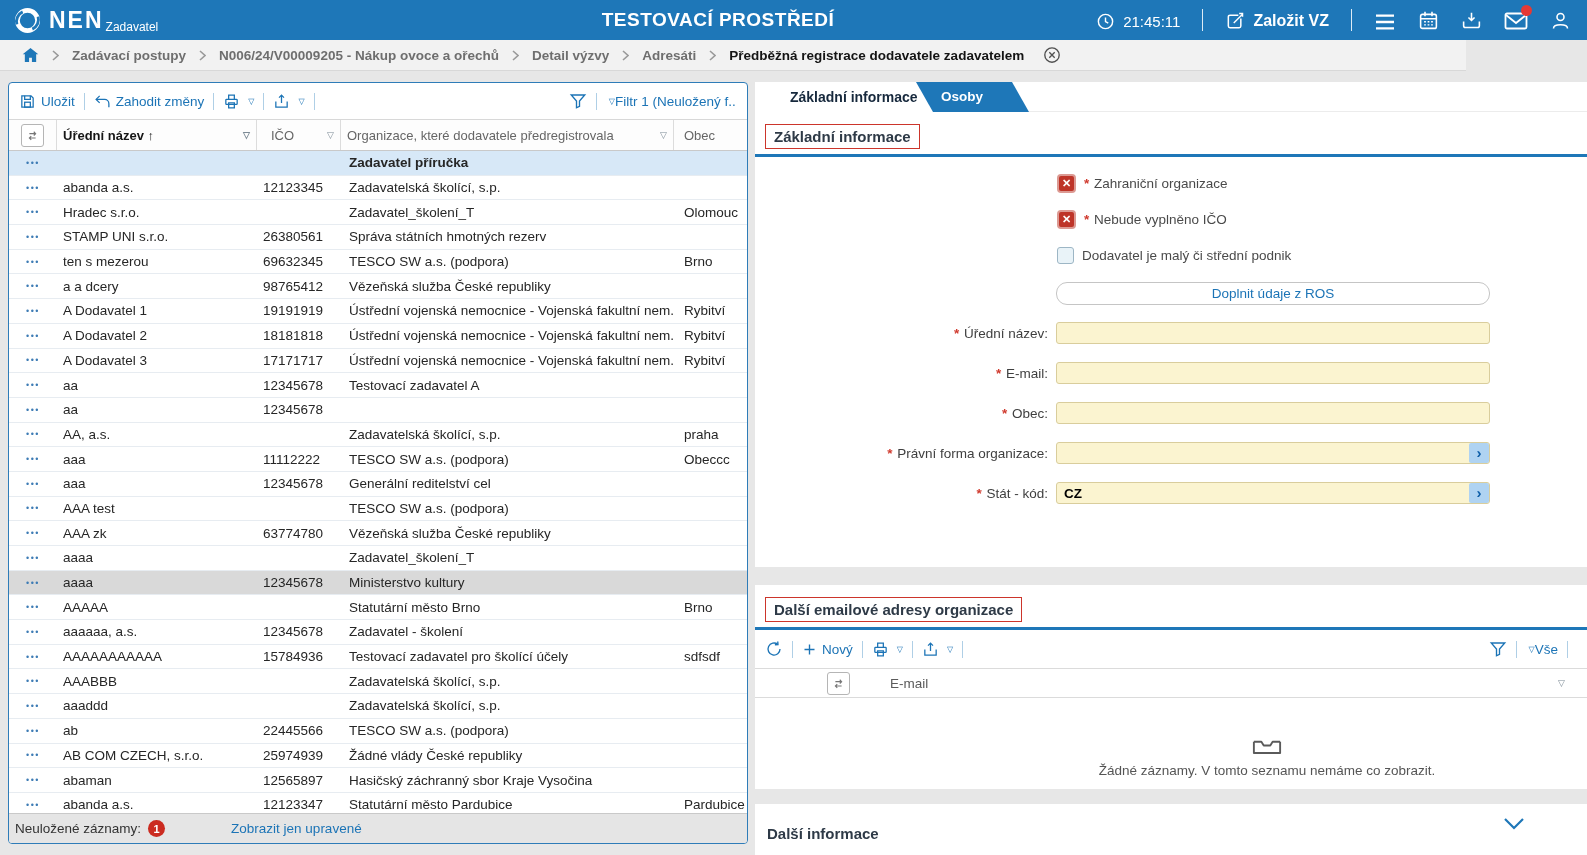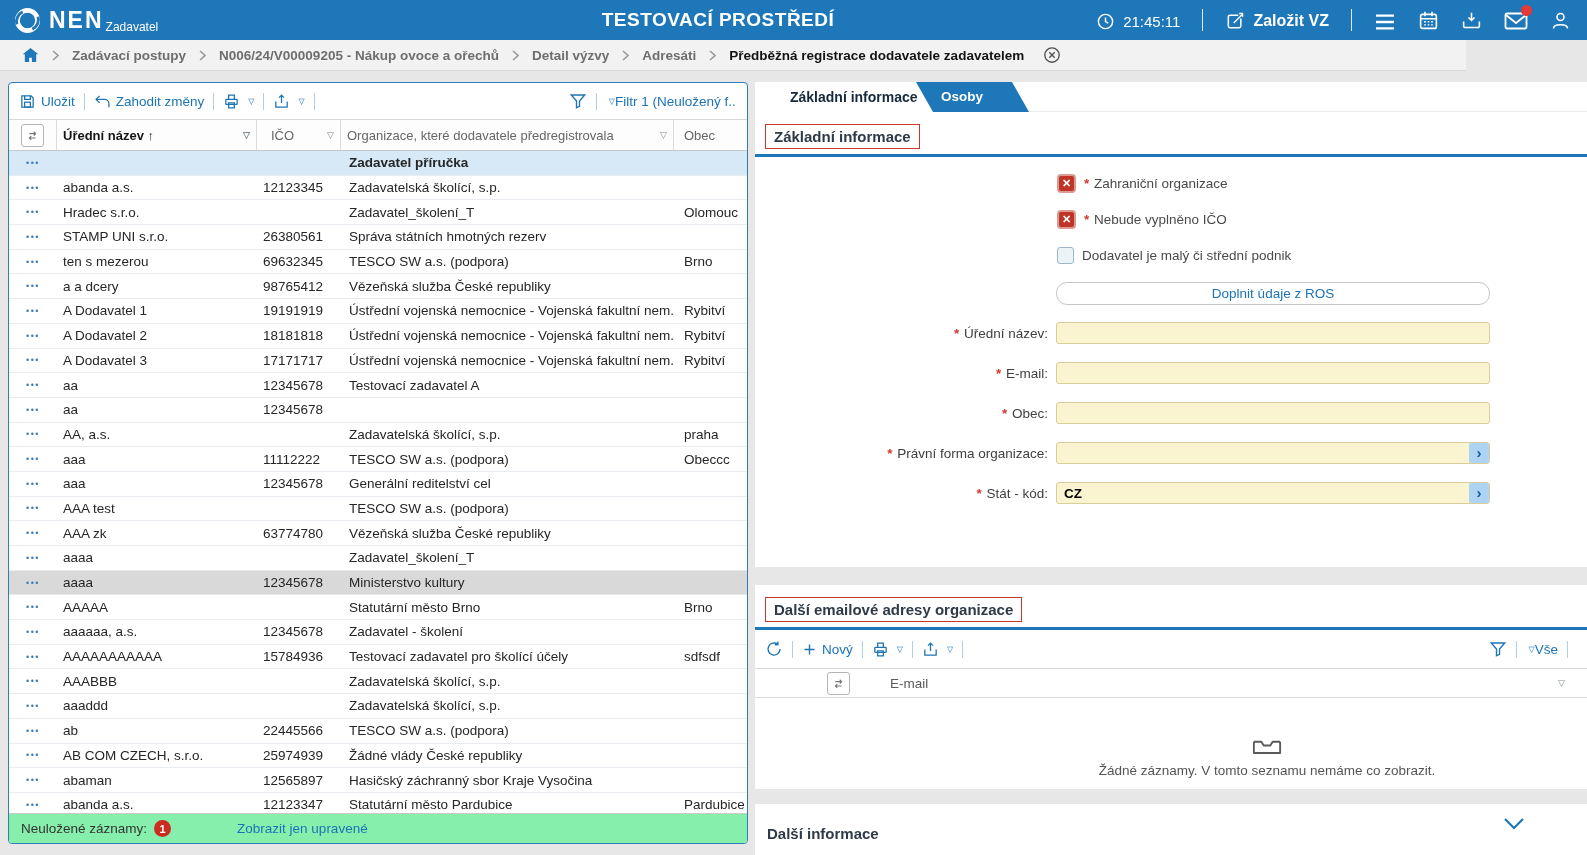--- a/index.html
+++ b/index.html
@@ -59,22 +59,22 @@
   .trow { display:flex; align-items:center; height:24.7px; border-bottom:1px solid #E7ECF1;
     cursor:pointer; }
   .trow.selected { background:#D7E8F7; }
   .trow.grayed { background:#D9D9D9; }
   .c0 { width:48px; text-align:center; color:#3E7CB5; font-size:9px; letter-spacing:1.5px; }
   .c1 { width:200px; padding:0 6px; white-space:nowrap; overflow:hidden; }
   .c2 { width:84px; padding-left:6px; white-space:nowrap; }
   .c3 { width:333px; padding:0 8px; white-space:nowrap; overflow:hidden; }
   .c4 { flex:1; padding-left:10px; white-space:nowrap; overflow:hidden; }
   .bld { font-weight:bold; }
-  .lp-footer { position:absolute; left:0; bottom:0; right:0; height:30px; background:#86efac;
-    border-top:1px solid #C9C9C9; display:flex; align-items:center; padding:0 12px;
+  .lp-footer { position:absolute; left:0; bottom:0; right:0; height:30px; background:#e5e5e5;
+    border-top:1px solid #C9C9C9; display:flex; align-items:center; padding:0 6px;
     font-size:13.5px; color:#333; }
   .badge { width:17px; height:17px; border-radius:50%; background:#CB2B20; color:#fff;
     font-size:11px; font-weight:bold; display:flex; align-items:center; justify-content:center;
     margin-left:7px; }
   .flink { color:#1C74B6; margin-left:66px; cursor:pointer; }
 
   
   .rpanel { position:absolute; left:755px; top:82px; width:832px; height:773px; }
   .tabbar { position:absolute; left:0; top:0; right:0; height:30px; background:#fff;
     border-bottom:1px solid #ECECEC; }

